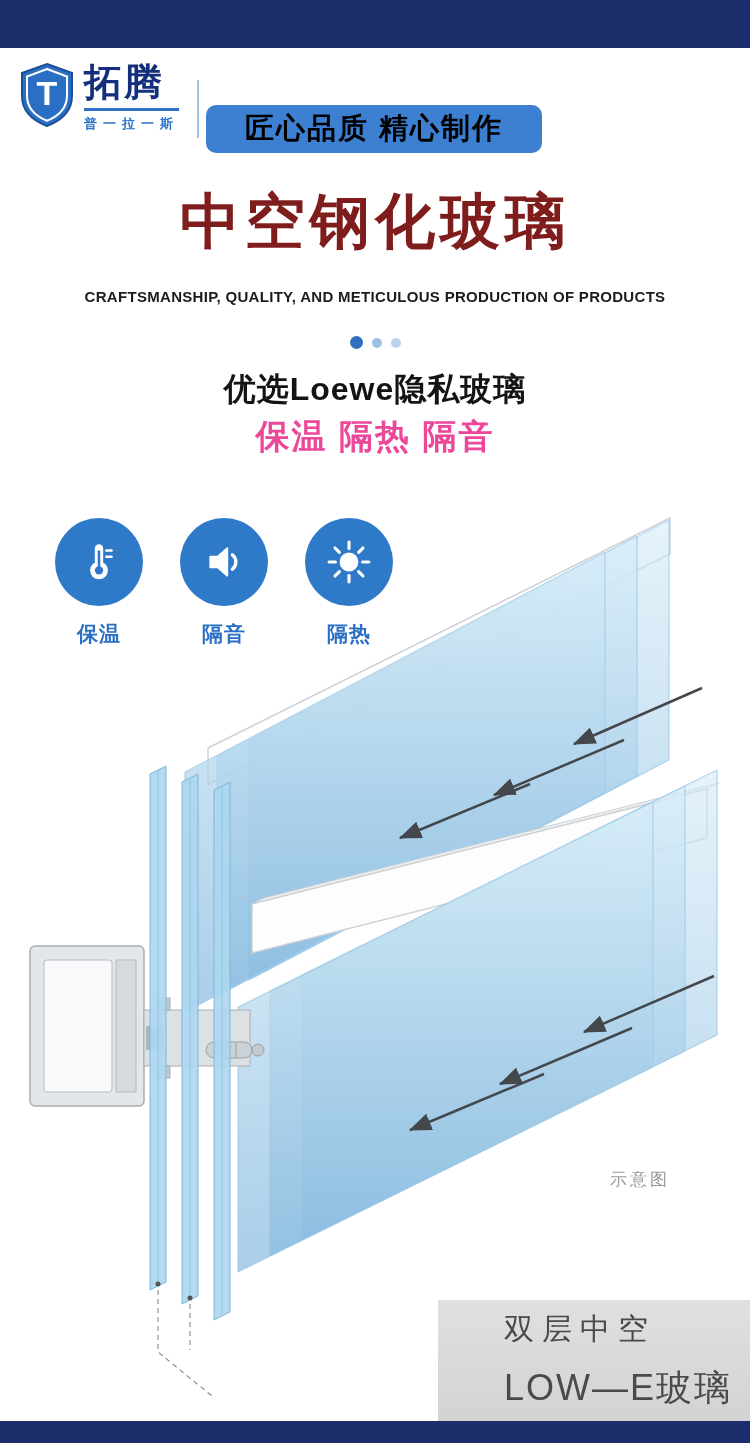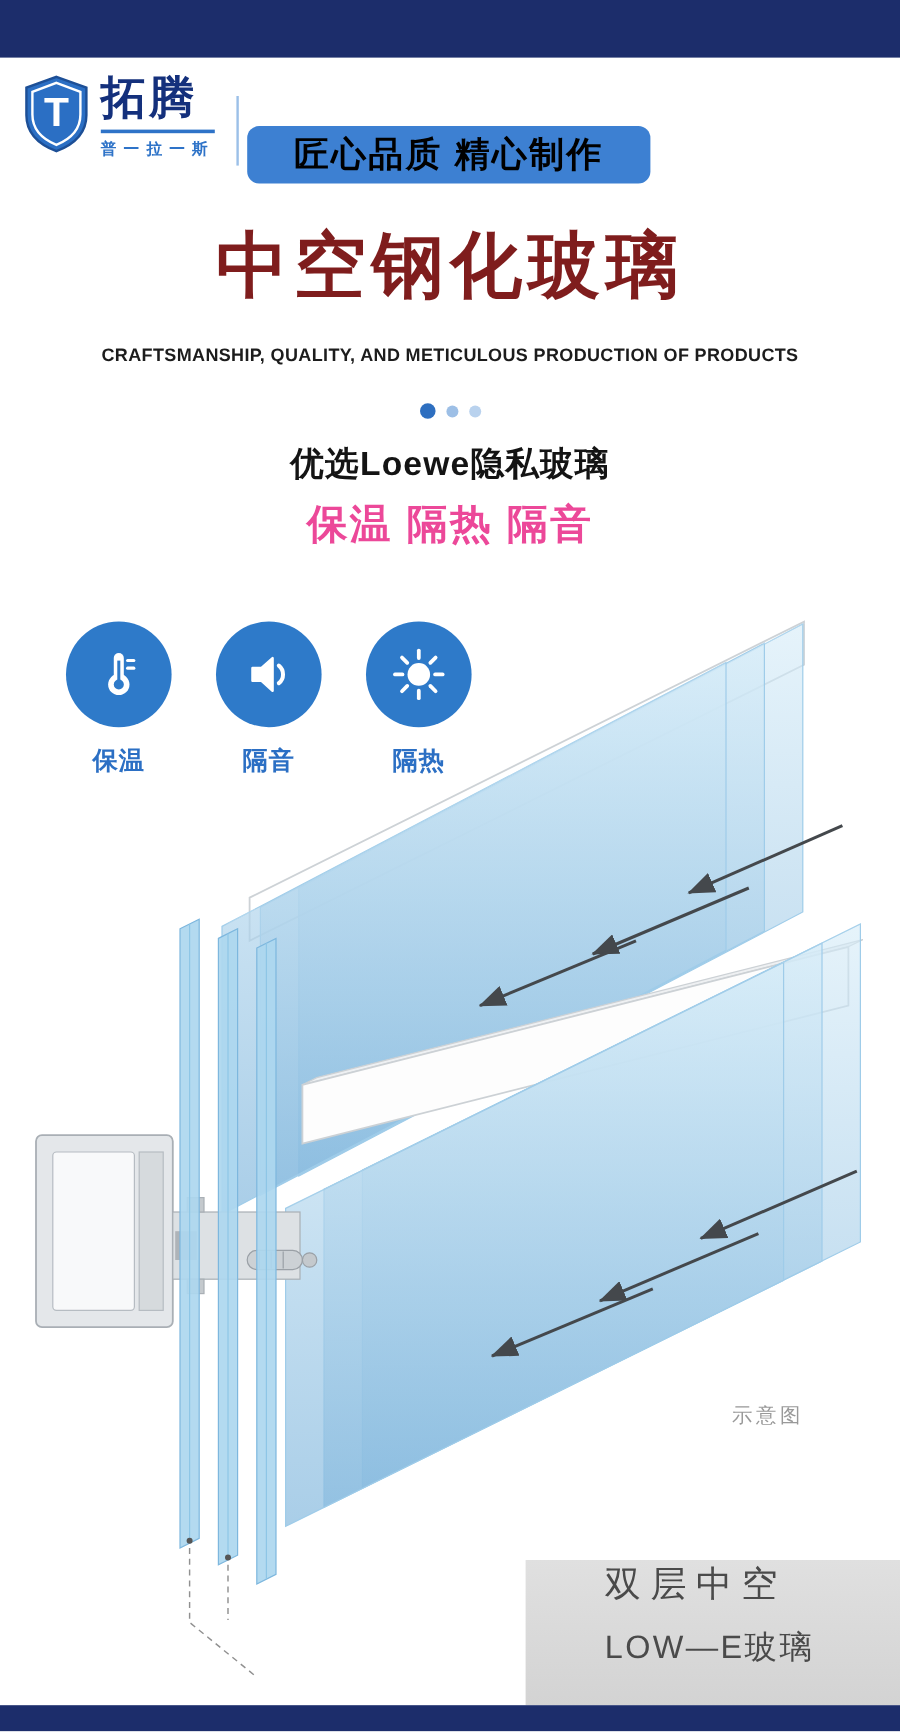--- a/index.html
+++ b/index.html
@@ -27,40 +27,40 @@
   .subtitle-en { position:absolute; top:288px; left:0; width:750px; text-align:center;
                  font-size:15px; font-weight:700; color:#1c1c1c; letter-spacing:0.3px; }
 
   .dots { position:absolute; top:336px; left:0; width:750px; display:flex; justify-content:center;
           align-items:center; gap:9px; }
   .dot { width:10px; height:10px; border-radius:50%; background:#b9d2ee; }
   .dot.active { width:13px; height:13px; background:#2e6fc0; }
   .dot.mid { background:#9dbfe6; }
 
   .sell1 { position:absolute; top:368px; left:0; width:750px; text-align:center;
-           font-size:28px; font-weight:600; color:#141414; letter-spacing:1px; }
+           font-size:32px; font-weight:600; color:#141414; letter-spacing:1px; }
   .sell2 { position:absolute; top:414px; left:0; width:750px; text-align:center;
            font-size:34px; font-weight:600; color:#ec4899; letter-spacing:2px; }
 
   
   .features { position:absolute; top:518px; left:55px; display:flex; gap:37px; z-index:3; }
   .feature { display:flex; flex-direction:column; align-items:center; width:88px; }
   .feature-circle { width:88px; height:88px; border-radius:50%; background:#2e7ac9;
                     display:flex; align-items:center; justify-content:center; }
   .feature-label { margin-top:14px; font-size:21px; font-weight:700; color:#2b6fc4; letter-spacing:1px; }
 
   .diagram-svg { position:absolute; top:480px; left:0; z-index:1; }
   .diagram-caption { position:absolute; top:1168px; left:610px; font-size:17px; color:#999999;
                      letter-spacing:3px; z-index:2; }
 
   .glass-label-panel { position:absolute; top:1300px; left:438px; width:312px; height:121px;
                        background:linear-gradient(#e0e0e0,#d3d3d3); z-index:0;
-                       display:flex; flex-direction:column; justify-content:flex-start; padding-left:66px; }
+                       display:flex; flex-direction:column; justify-content:center; padding-left:66px; }
   .glass-label-line1 { font-size:30px; color:#4a4a4a; letter-spacing:8px; }
-  .glass-label-line2 { font-size:27px; color:#4a4a4a; letter-spacing:2px; margin-top:14px; }
+  .glass-label-line2 { font-size:36px; color:#4a4a4a; letter-spacing:2px; margin-top:14px; }
 </style>
 </head>
 <body>
 
 <div class="page">
 
   <div class="topbar"></div>
 
   <div class="logo">
     <svg width="58" height="66" viewBox="0 0 58 66">

